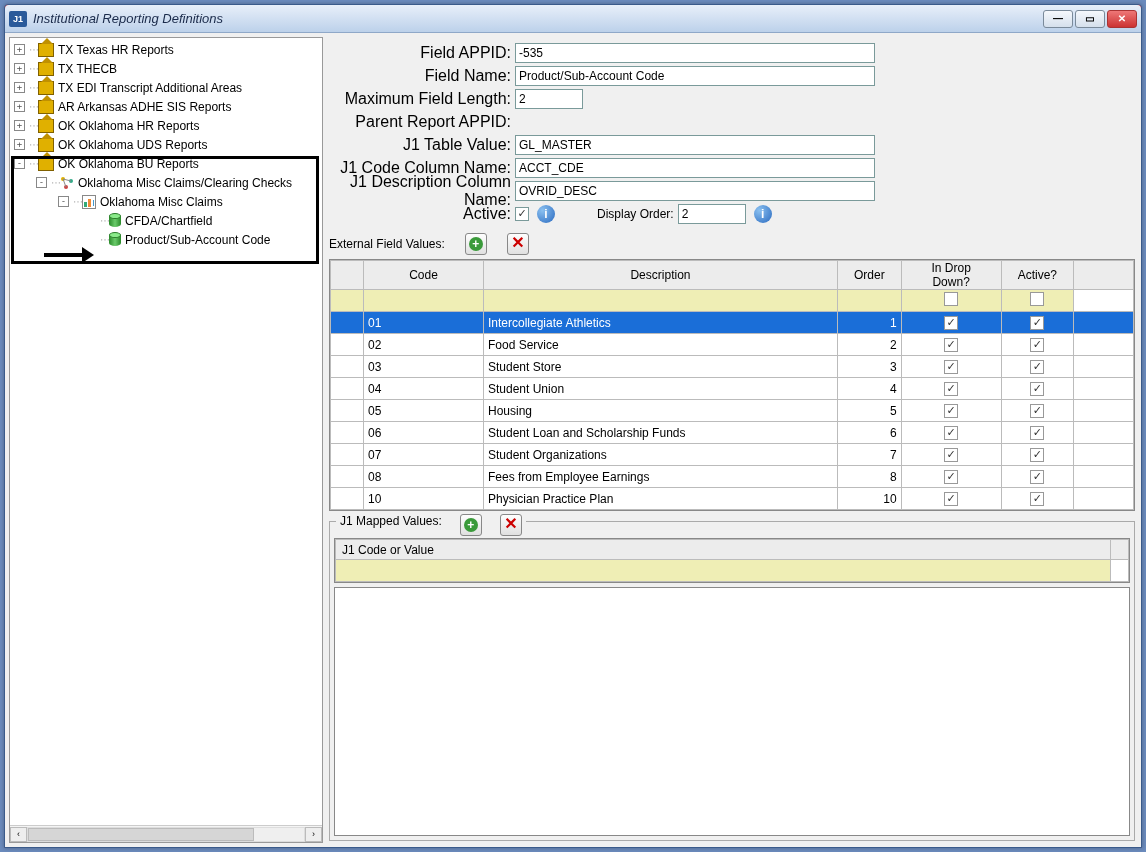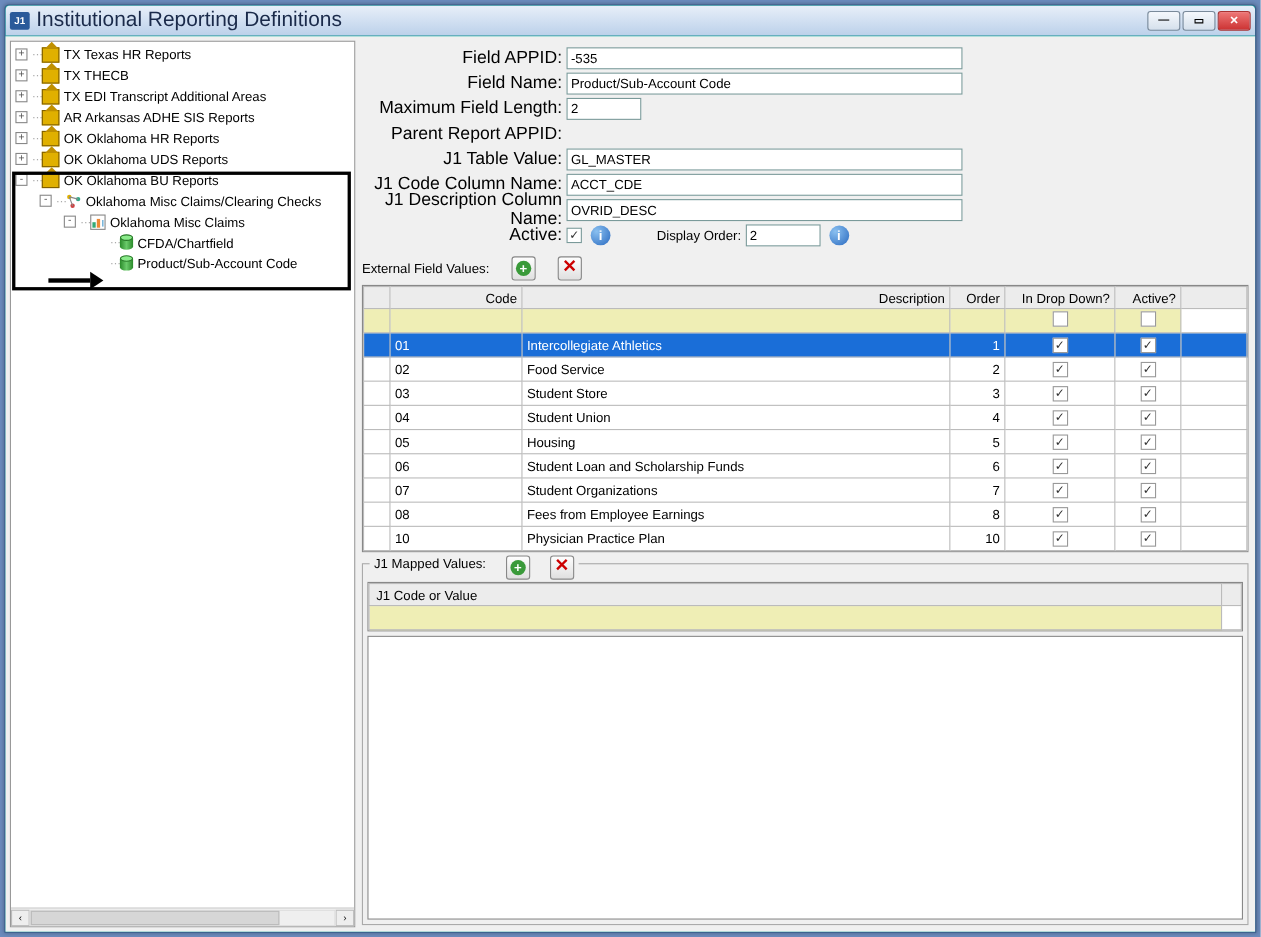--- a/index.html
+++ b/index.html
@@ -9,21 +9,21 @@
     font-size: 12px;
     background: #6b8bbd;
     padding: 4px;
     width: 1146px;
     height: 852px;
     overflow: hidden;
   }
   .window {
     width: 1138px;
     height: 844px;
-    background: #14b8a6;
+    background: #ef4444;
     border: 1px solid #3a5a8a;
     border-radius: 4px 4px 0 0;
     box-shadow: 0 0 4px rgba(0,0,0,0.3);
     display: flex;
     flex-direction: column;
   }
   .titlebar {
     height: 28px;
     background: linear-gradient(to bottom, #e8eff9 0%, #d2e0f2 50%, #bcd1ea 100%);
     border-bottom: 1px solid #8fa8c8;
@@ -41,21 +41,22 @@
     font-weight: bold;
     display: flex;
     align-items: center;
     justify-content: center;
     border-radius: 2px;
     margin-right: 6px;
   }
   .titlebar-text {
     flex: 1;
     color: #1a2a4a;
-    font-size: 19px;
+    font-size: 13px;
+    font-style: italic;
   }
   .win-buttons { display: flex; gap: 2px; }
   .win-btn {
     width: 30px;
     height: 18px;
     border: 1px solid #7a8a9a;
     border-radius: 3px;
     background: linear-gradient(to bottom,#f5f8fc,#d5e0ec);
     display: flex;
     align-items: center;
@@ -234,21 +235,21 @@
   .btn-del{
     width:22px;height:22px;border:1px solid #888;border-radius:3px;
     background:linear-gradient(to bottom,#fefefe,#e0e0e0);
     color:#c00;font-weight:bold;font-size:16px;line-height:18px;text-align:center;
   }
   .grid-box{
     border:1px solid #888;background:#fff;margin:0 2px;
   }
   table.grid{width:100%;border-collapse:collapse;font-size:12px;}
   table.grid th{
-    background:#ececec;border:1px solid #bbb;height:20px;font-weight:normal;padding:0 4px;text-align:right;
+    background:#ececec;border:1px solid #bbb;height:20px;font-weight:normal;padding:0 16px;text-align:center;
   }
   table.grid td{
     border:1px solid #bbb;height:22px;padding:0 4px;background:#fff;
   }
   table.grid tr.filter td{background:#efeeb5;height:22px;}
   table.grid tr.selrow td{background:#1a6ed8;color:#fff;}
   table.grid td.c{text-align:center;}
   table.grid td.r{text-align:right;}
   .cell-chk{
     width:14px;height:14px;border:1px solid #999;display:inline-flex;align-items:center;justify-content:center;font-size:11px;background:#fff;color:#333;

